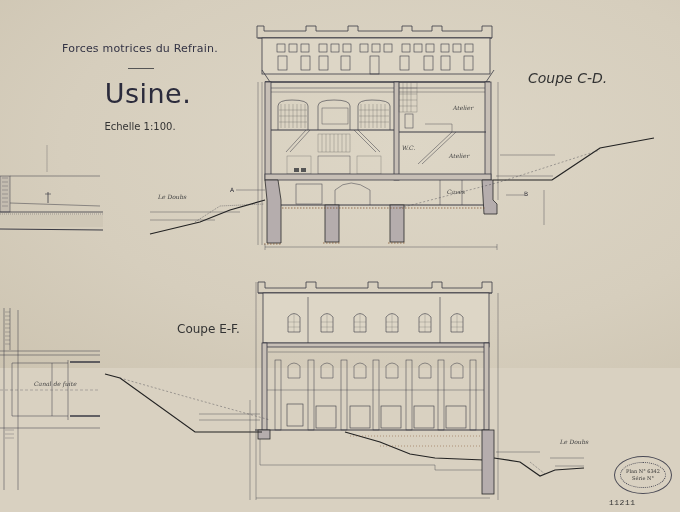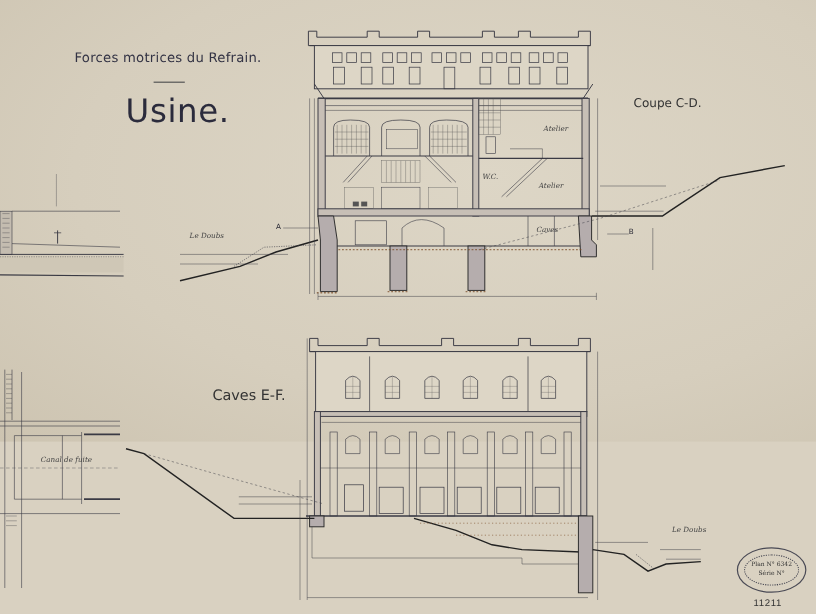--- a/index.html
+++ b/index.html
@@ -12,37 +12,37 @@
   }
   .sheet {
     position:absolute; left:0; top:0; width:680px; height:368px;
     background: radial-gradient(ellipse at 60% 40%, #ddd6c6 0%, #d6cebd 60%, #cdc4b1 100%);
   }
   .abs { position:absolute; }
   .title-sub { left:40px; top:42px; width:200px; text-align:center; font-size:11px; color:#333344; letter-spacing:0.2px; }
   .title-rule { left:128px; top:68px; width:26px; height:1px; background:#555; }
   .title-main { left:48px; top:78px; width:200px; text-align:center; font-size:27px; color:#2b2b3c; letter-spacing:0.5px; }
   .title-scale { left:40px; top:121px; width:200px; text-align:center; font-size:10px; color:#333; }
-  .label-cd { left:528px; top:81px; font-size:10px; color:#333; }
+  .label-cd { left:528px; top:70px; font-size:14px; color:#333;font-style:italic; }
   .label-ef { left:177px; top:322px; font-size:12px; color:#333; }
   .tiny { font-family:"DejaVu Serif", serif; font-style:italic; font-size:6px; color:#444; }
   .doubs1 { left:158px; top:193px; }
   .doubs2 { left:560px; top:438px; }
   .canal { left:34px; top:380px; }
   .stamp {
     left:614px; top:456px; width:58px; height:38px;
     border:1.5px solid #4a4a55; border-radius:50%;
     box-sizing:border-box;
   }
   .stamp-inner {
     position:absolute; left:5px; top:5px; right:5px; bottom:5px;
     border:1px dotted #4a4a55; border-radius:50%;
   }
   .stamp-text { position:absolute; left:0; width:100%; text-align:center; font-family:"DejaVu Serif", serif; font-size:5px; color:#333; }
-  .stamp-num { left:628px; top:498px; font-family:Liberation Sans, sans-serif; font-size:8px; color:#333; letter-spacing:0.5px; }
+  .stamp-num { left:609px; top:498px; font-family:Liberation Mono, monospace; font-size:8px; color:#333; letter-spacing:0.5px; }
   svg { position:absolute; left:0; top:0; }
 </style>
 </head>
 <body>
 
 <div class="sheet">
 
   <svg width="680" height="512" viewBox="0 0 680 512">
     <g stroke="#3a3a44" fill="none" stroke-width="0.8">
 
@@ -294,23 +294,24 @@
       <g stroke-width="0.3">
         <path d="M5,312 L10,312 M5,316 L10,316 M5,320 L10,320 M5,324 L10,324 M5,328 L10,328 M5,332 L10,332 M5,336 L10,336 M5,340 L10,340 M5,344 L10,344"></path>
         <path d="M5,430 L14,430 M5,434 L14,434 M5,438 L14,438"></path>
       </g>
     </g>
   </svg>
 
   <div class="abs title-sub">Forces motrices du Refrain.</div>
   <div class="abs title-rule"></div>
   <div class="abs title-main">Usine.</div>
+  <div class="abs title-scale">Echelle 1:100.</div>
 
   <div class="abs label-cd">Coupe C-D.</div>
-  <div class="abs label-ef">Caves E-F.</div>
+  <div class="abs label-ef">Coupe E-F.</div>
 
   <div class="abs tiny doubs1">Le Doubs</div>
   <div class="abs tiny doubs2">Le Doubs</div>
   <div class="abs tiny canal">Canal de fuite</div>
 
   <div class="abs tiny" style="left:453px;top:104px;">Atelier</div>
   <div class="abs tiny" style="left:449px;top:152px;">Atelier</div>
   <div class="abs tiny" style="left:402px;top:144px;">W.C.</div>
   <div class="abs tiny" style="left:447px;top:188px;">Caves</div>
   <div class="abs" style="left:230px;top:186px;font-size:6px;">A</div>

